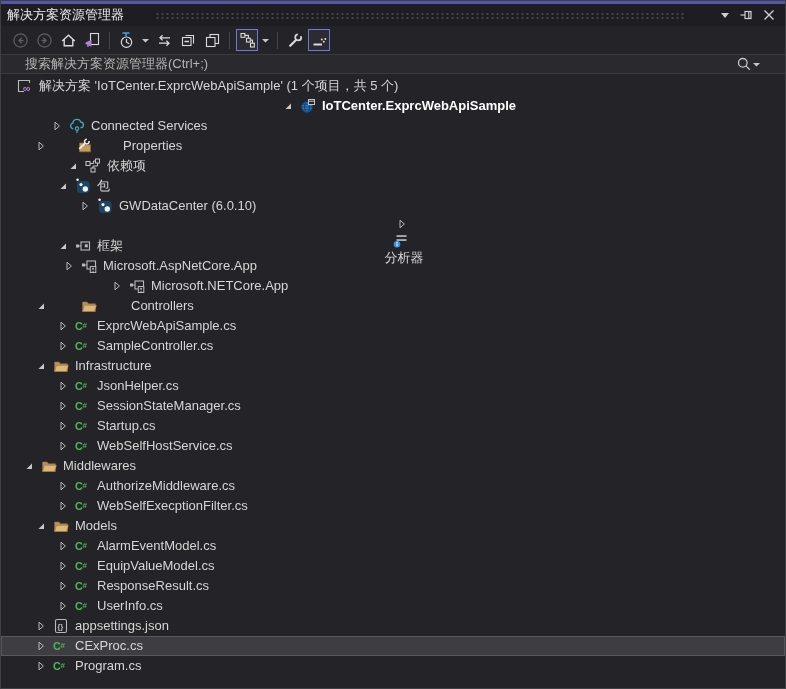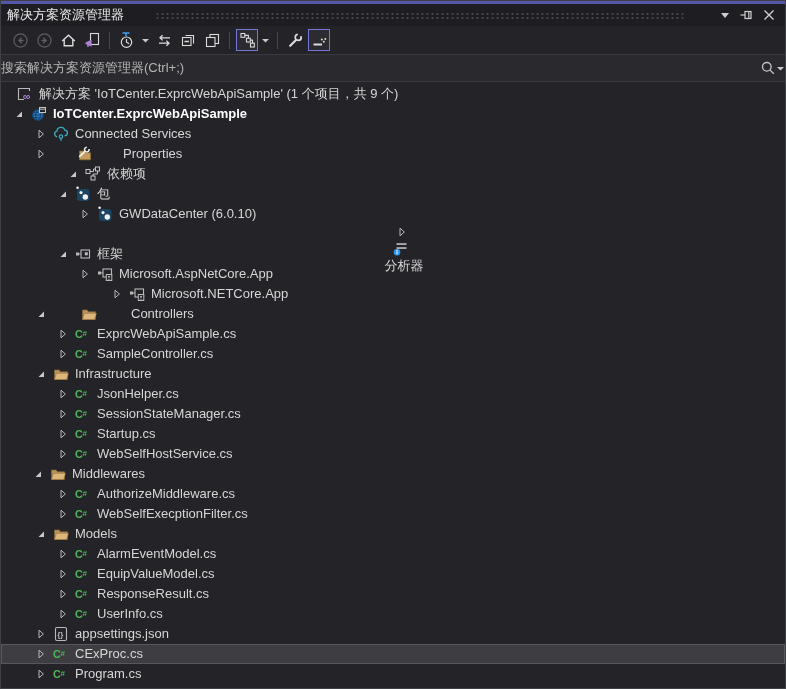--- a/index.html
+++ b/index.html
@@ -16,23 +16,23 @@
   .winbtn{width:20px;height:18px;display:flex;align-items:center;justify-content:center;
           background:none;border:none;padding:0;margin-left:2px;cursor:default;}
   
   .toolbar{height:28px;flex:none;display:flex;align-items:center;padding:0 7px;background:#242428;}
   .tbtn{width:22px;height:22px;flex:none;display:flex;align-items:center;justify-content:center;
         background:none;border:1px solid transparent;padding:0;margin:0 1px;cursor:default;}
   .tbtn.active{border:1px solid #7577d6;background:#2b2b31;}
   .tbtn.dd{width:11px;}
   .sep{width:1px;height:17px;background:#46464c;margin:0 5px;flex:none;}
   
-  .search{height:28px;flex:none;box-sizing:border-box;border-top:1px solid #3a3a40;
+  .search{height:20px;flex:none;box-sizing:border-box;border-top:1px solid #3a3a40;
           border-bottom:1px solid #3a3a40;background:#2a2a2e;display:flex;align-items:center;
-          padding:0 0;}
+          padding:0 24px;}
   .ph{flex:1;font-size:13px;color:#b4b4b4;white-space:nowrap;overflow:hidden;}
   .searchbtn{display:flex;align-items:center;background:none;border:none;padding:0;cursor:default;}
   
   .tree{flex:1;background:#242428;padding-top:2px;overflow:hidden;}
   .row{height:20px;display:flex;align-items:center;font-size:13px;color:#d6d6d6;
        white-space:nowrap;box-sizing:border-box;}
   .row.bold .lbl{font-weight:bold;color:#ffffff;}
   .row.selected{background:#3e3e42;box-shadow:inset 0 0 0 1px #57575d;}
   .exp{width:20px;height:16px;flex:none;display:flex;align-items:center;}
   .ic{width:16px;height:16px;flex:none;margin-right:6px;display:flex;align-items:center;justify-content:center;}
@@ -215,42 +215,42 @@
 
   <div class="tree" id="tree">
       <div class="row" style="padding-left: 16px;">
 
     <span class="ic">
           <svg width="16" height="16" viewBox="0 0 16 16">
             <path d="M12.5 5 V2.5 H1.5 v11 H7" fill="none" stroke="#b9b9b9" stroke-width="1.1"></path>
             <text x="6" y="14.2" font-size="10.5" font-weight="bold" fill="#b180d7">∞</text>
           </svg>
         </span>
-    <span class="lbl">解决方案 'IoTCenter.ExprcWebApiSample' (1 个项目，共 9 个)</span>
-  </div>
-      <div class="row bold" style="padding-left: 10px;">
+    <span class="lbl">解决方案 'IoTCenter.ExprcWebApiSample' (1 个项目，共 5 个)</span>
+  </div>
+      <div class="row bold" style="padding-left: 10px; justify-content: center;">
     <span class="exp">
           <svg width="16" height="16" viewBox="0 0 16 16">
             <path d="M11 5.5 V11 H5.5 Z" fill="#c8c8c8"></path>
           </svg>
         </span>
     <span class="ic">
           <svg width="16" height="16" viewBox="0 0 16 16">
             <circle cx="7" cy="9" r="5.4" fill="#3179be" stroke="#12436f"></circle>
             <ellipse cx="7" cy="9" rx="2.4" ry="5.4" fill="none" stroke="#12436f"></ellipse>
             <line x1="1.6" y1="9" x2="12.4" y2="9" stroke="#12436f"></line>
             <line x1="2.4" y1="6.2" x2="11.6" y2="6.2" stroke="#12436f"></line>
             <line x1="2.4" y1="11.8" x2="11.6" y2="11.8" stroke="#12436f"></line>
             <rect x="8.5" y="1.5" width="6" height="5" fill="#242428" stroke="#c5c5c5"></rect>
             <line x1="8.5" y1="3.2" x2="14.5" y2="3.2" stroke="#c5c5c5"></line>
           </svg>
         </span>
     <span class="lbl">IoTCenter.ExprcWebApiSample</span>
   </div>
-      <div class="row" style="padding-left: 32px;">
+      <div class="row" style="padding-left: 48px;">
     <span class="exp">
           <svg width="16" height="16" viewBox="0 0 16 16">
             <path d="M6 4.2 L10.4 8 L6 11.8 Z" fill="none" stroke="#b8b8b8" stroke-width="1"></path>
           </svg>
         </span>
     <span class="ic">
           <svg width="16" height="16" viewBox="0 0 16 16">
             <path d="M4.2 10.8 a2.9 2.9 0 0 1 -.3-5.7 a4.1 4.1 0 0 1 8-0.9 a2.7 2.7 0 0 1 -.4 5.4" fill="none" stroke="#3aacbe" stroke-width="1.3"></path>
             <circle cx="8" cy="10.6" r="1.7" fill="none" stroke="#3aacbe" stroke-width="1.2"></circle>
             <line x1="8" y1="12.3" x2="8" y2="15" stroke="#3aacbe" stroke-width="1.2"></line>
@@ -350,21 +350,21 @@
     <span class="ic">
           <svg width="16" height="16" viewBox="0 0 16 16">
             <rect x="1" y="6.5" width="3" height="3" fill="#b9b9b9"></rect>
             <line x1="4" y1="8" x2="6" y2="8" stroke="#b9b9b9"></line>
             <rect x="6" y="4" width="8.5" height="8" fill="none" stroke="#b9b9b9" stroke-width="1.1"></rect>
             <rect x="9.8" y="6.3" width="3" height="3" fill="#b9b9b9"></rect>
           </svg>
         </span>
     <span class="lbl">框架</span>
   </div>
-      <div class="row" style="padding-left: 76px;">
+      <div class="row" style="padding-left: 60px;">
     <span class="exp">
           <svg width="16" height="16" viewBox="0 0 16 16">
             <path d="M6 4.2 L10.4 8 L6 11.8 Z" fill="none" stroke="#b8b8b8" stroke-width="1"></path>
           </svg>
         </span>
     <span class="ic">
           <svg width="16" height="16" viewBox="0 0 16 16">
             <rect x="1" y="5.5" width="3" height="3" fill="#b9b9b9"></rect>
             <line x1="4" y1="7" x2="6" y2="7" stroke="#b9b9b9"></line>
             <rect x="6" y="3" width="8.5" height="8" fill="none" stroke="#b9b9b9" stroke-width="1.1"></rect>
@@ -498,21 +498,21 @@
           </svg>
         </span>
     <span class="ic">
           <svg width="17" height="16" viewBox="0 0 17 16">
             <text x="0" y="12.4" font-size="11.5" font-weight="bold" fill="#4db658" font-family="Liberation Sans,sans-serif">C</text>
             <text x="8" y="10.4" font-size="8.5" font-weight="bold" fill="#4db658" font-family="Liberation Sans,sans-serif">#</text>
           </svg>
         </span>
     <span class="lbl">WebSelfHostService.cs</span>
   </div>
-      <div class="row" style="padding-left: 29px;">
+      <div class="row" style="padding-left: 20px;">
     <span class="exp">
           <svg width="16" height="16" viewBox="0 0 16 16">
             <path d="M11 5.5 V11 H5.5 Z" fill="#c8c8c8"></path>
           </svg>
         </span>
     <span class="ic">
           <svg width="16" height="16" viewBox="0 0 16 16">
             <path d="M1.5 4 h4.6 l1.3 1.8 h7.1 v7.7 H1.5 Z" fill="#b9915c" stroke="#8a6a3a" stroke-width="0.6"></path>
             <path d="M1.5 13.5 L3.4 7.3 h12.1 l-1.9 6.2 Z" fill="#dcb67a" stroke="#8a6a3a" stroke-width="0.5"></path>
           </svg>

